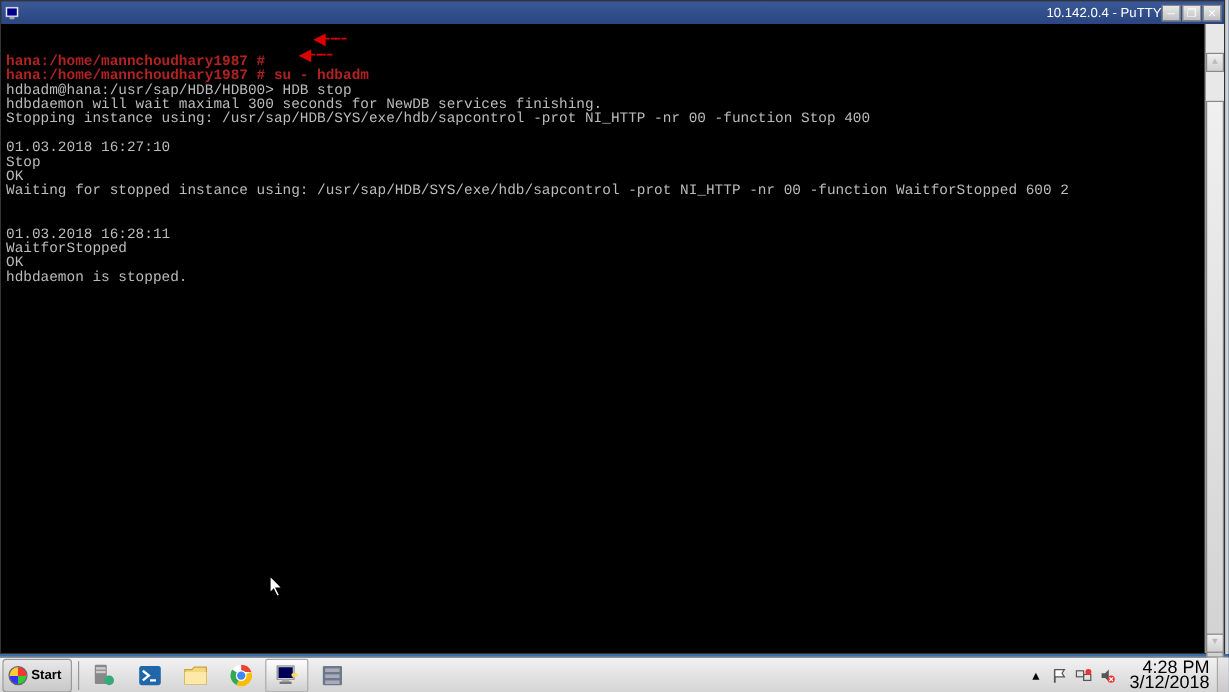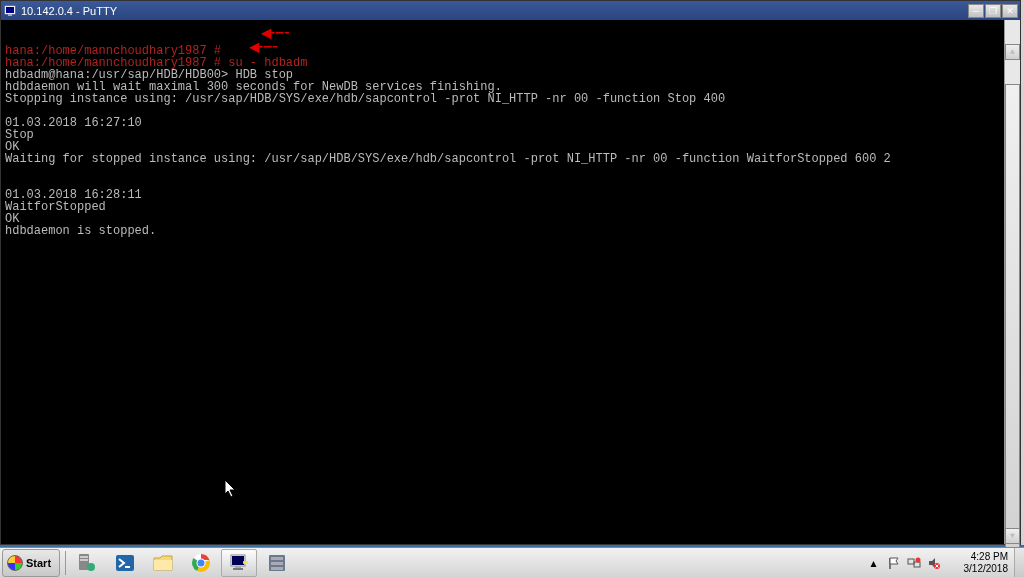--- a/index.html
+++ b/index.html
@@ -32,20 +32,21 @@
     .titlebar-icon {
       width: 14px;
       height: 14px;
       margin-right: 4px;
       display: flex;
       align-items: center;
       justify-content: center;
     }
     .titlebar-text {
       flex: 1;
+      text-align: right;
     }
     .win-controls {
       display: flex;
       gap: 1px;
     }
     .win-btn {
       width: 16px;
       height: 14px;
       background: linear-gradient(to bottom, #e8e8e8, #c0c0c0);
       border: 1px solid #888;
@@ -85,21 +86,21 @@
       align-items: center;
       justify-content: center;
     }
     .scroll-thumb {
       width: 100%;
       height: calc(100% - 32px);
       background: linear-gradient(to bottom, #f0f0f0, #d0d0d0);
       border: 1px solid #888;
     }
     .scroll-bottom { position: absolute; bottom: 0; }
-    .red-text { color: #b22222; }
+    .red-text { color: #b22222; font-weight: bold; }
     .cursor {
       display: inline-block;
       width: 7px;
       height: 12px;
       background: #00ff00;
       vertical-align: bottom;
     }
     .term-line { height: 12px; }
     .arrow-annotation {
       position: absolute;
@@ -172,25 +173,24 @@
     }
     .tray-icon {
       width: 16px;
       height: 16px;
       display: flex;
       align-items: center;
       justify-content: center;
       font-size: 12px;
     }
     .clock {
-      font-size: 10px;
+      font-size: 15px;
       text-align: right;
       line-height: 12px;
       padding: 0 6px;
-      margin-left: 12px;
     }
     .show-desktop {
       width: 10px;
       height: 30px;
       border-left: 1px solid #aaa;
       background: linear-gradient(to bottom, #e8e8e8, #c8c8c8);
     }
     .mouse-cursor {
       position: absolute;
       top: 480px;

